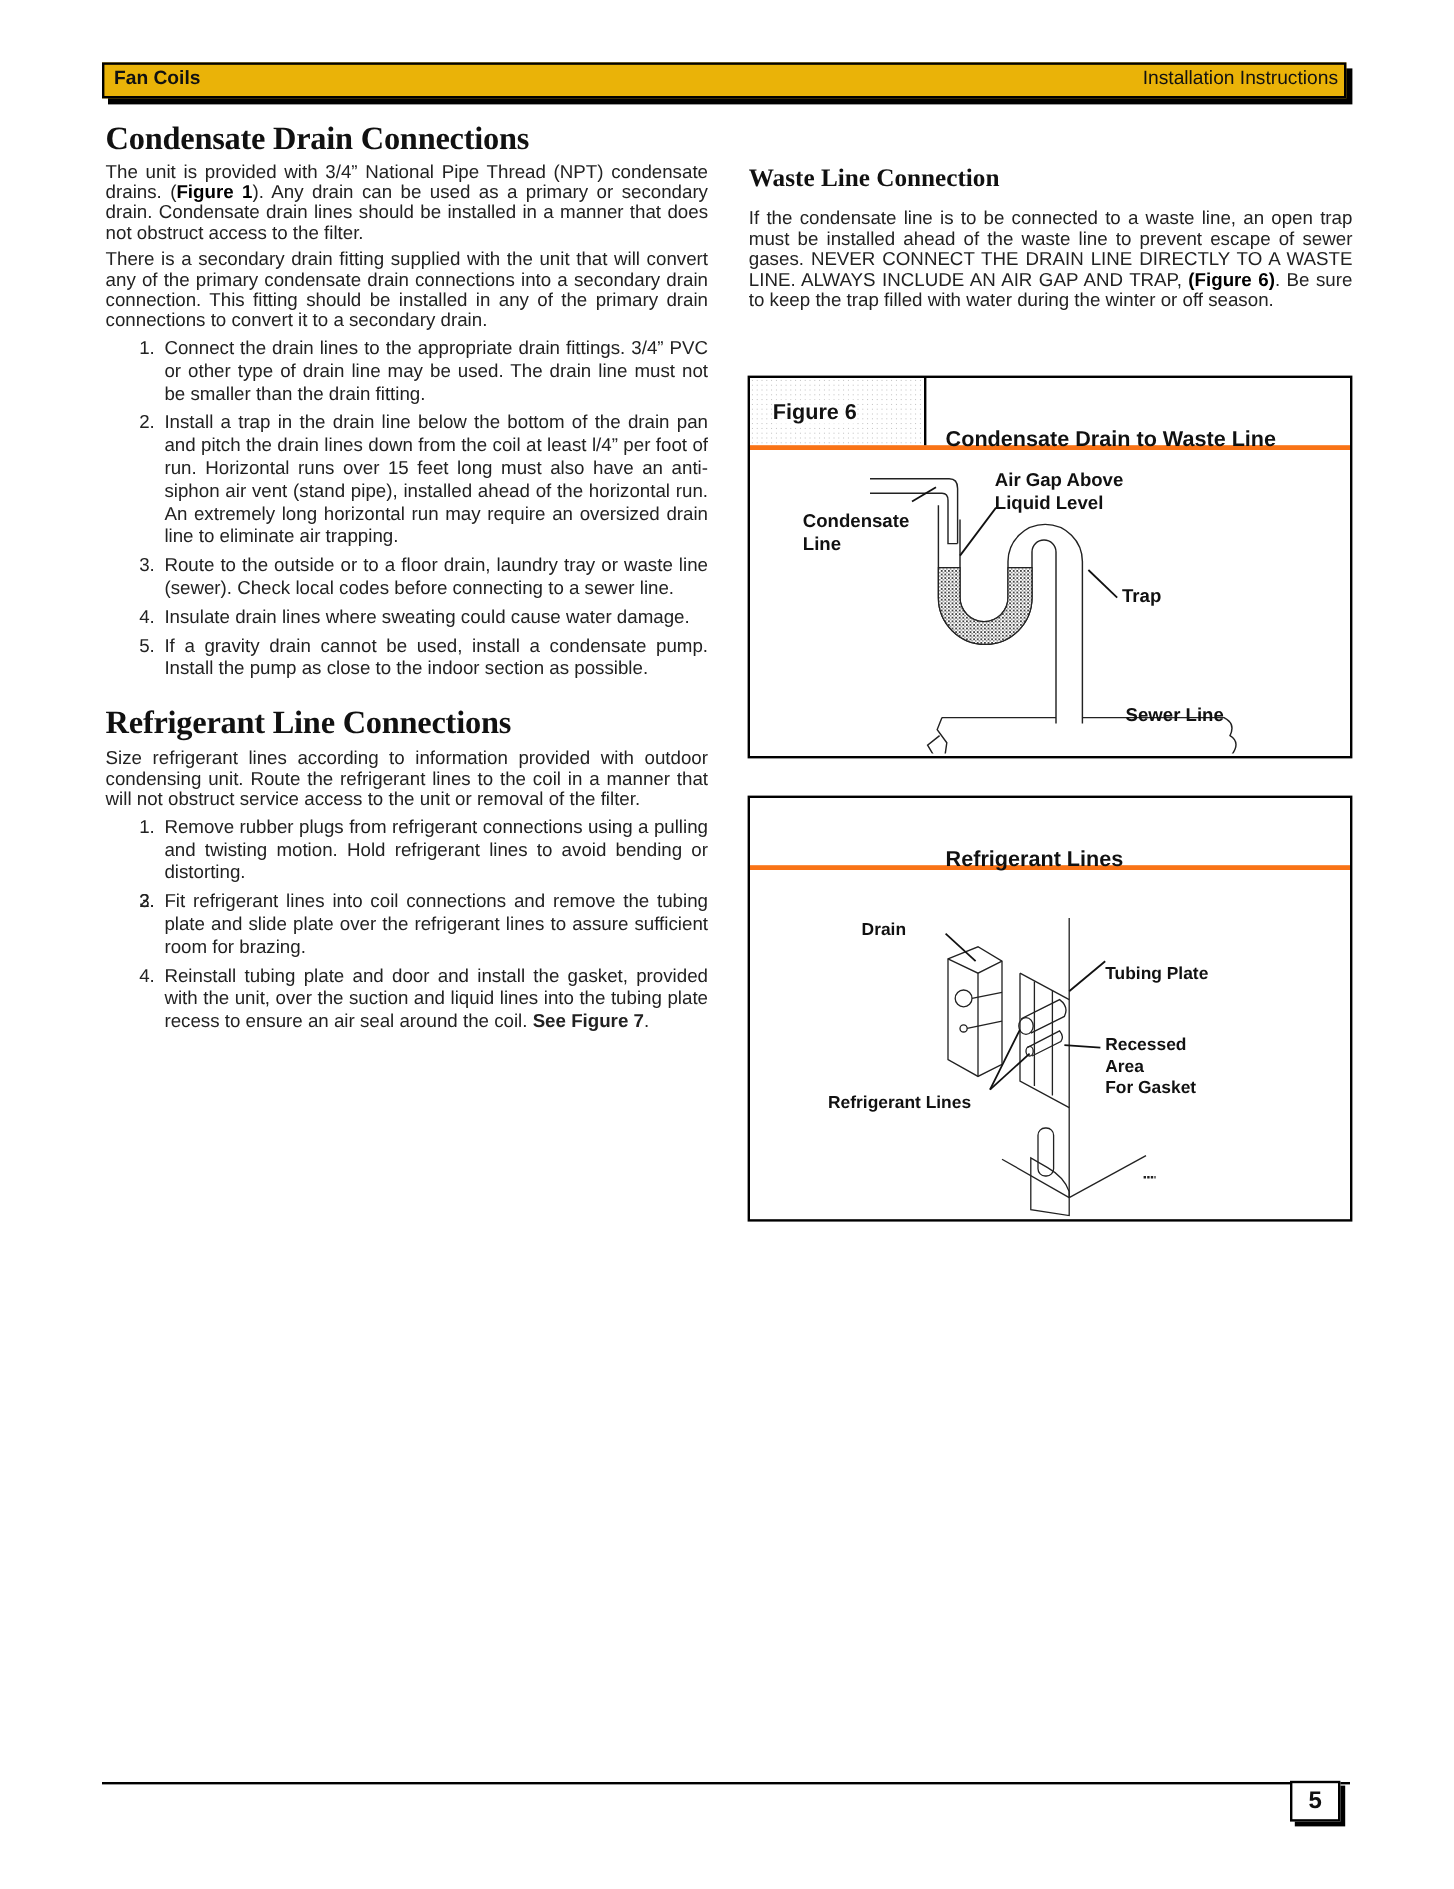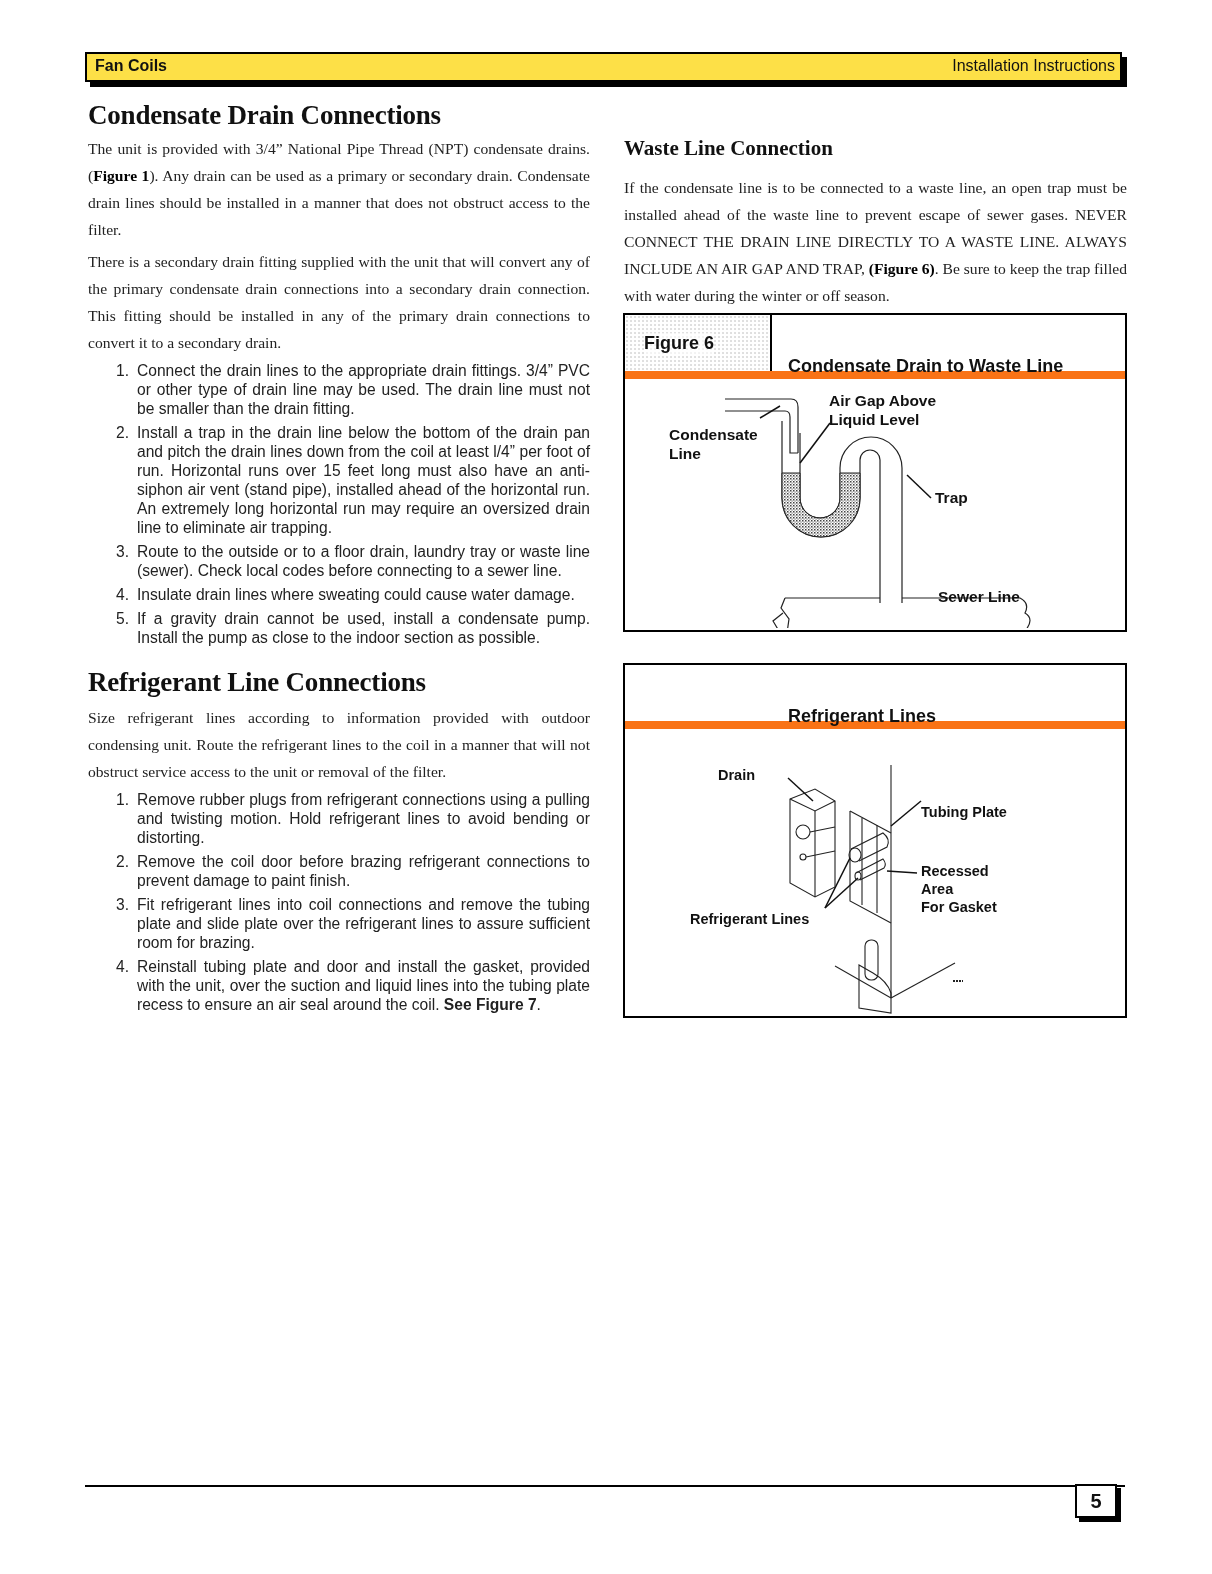--- a/index.html
+++ b/index.html
@@ -1,37 +1,37 @@
 <!DOCTYPE html>
 <html><head>
   <meta charset="utf-8">
   <style>
     html, body { margin: 0; padding: 0; background: #ffffff; }
     body { width: 1212px; height: 1574px; position: relative; overflow: hidden; color: #111; font-family: "Liberation Sans", sans-serif; }
 
-    .header-bar { position: absolute; left: 85px; top: 52px; width: 1033px; height: 26px; border: 2px solid #000; background: #fde047; box-shadow: 5px 5px 0 #000; }
+    .header-bar { position: absolute; left: 85px; top: 52px; width: 1033px; height: 26px; border: 2px solid #000; background: #eab308; box-shadow: 5px 5px 0 #000; }
     .header-bar .left { position: absolute; left: 8px; top: 3px; font-weight: bold; font-size: 16px; }
     .header-bar .right { position: absolute; right: 5px; top: 3px; font-weight: normal; font-size: 16px; text-align: center; }
 
     .col { position: absolute; }
     .col-left { left: 88px; top: 100px; width: 502px; }
     .col-right { left: 624px; top: 100px; width: 503px; }
 
     h1.section { font-family: "Liberation Serif", serif; font-weight: bold; font-size: 27px; margin: 0; line-height: 30px; letter-spacing: -0.2px; }
     h2.sub { font-family: "Liberation Serif", serif; font-weight: bold; font-size: 21px; margin: 0; line-height: 24px; }
 
-    p.body { font-size: 15.6px; line-height: 27px; margin: 0; text-align: justify; color: #222; font-family: Liberation Serif, serif; }
+    p.body { font-size: 15.6px; line-height: 17px; margin: 0; text-align: justify; color: #222; }
     p.body b { color: #000; }
 
     ol.steps { list-style: none; margin: 0; padding: 0; }
     ol.steps li { position: relative; padding-left: 49px; font-size: 15.6px; line-height: 19px; text-align: justify; color: #222; margin-top: 5px; }
     ol.steps li .num { position: absolute; left: 28px; top: 0; }
 
     .figure { position: absolute; border: 2px solid #000; background: #fff; }
-    .fig-head { position: absolute; left: 0; top: 0; right: 0; height: 56px; border-bottom: 8px solid #f97316; }
+    .fig-head { position: absolute; left: 0; top: 0; right: 0; height: 56px; border-bottom: 4px solid #f97316; }
     .fig-num { position: absolute; left: 0; top: 0; width: 145px; height: 56px; border-right: 2px solid #000;
                background-image: radial-gradient(#bbb 0.6px, transparent 0.8px); background-size: 4px 4px; }
     .fig-num span { position: absolute; left: 19px; top: 18px; font-weight: bold; font-size: 18px; background: rgba(255,255,255,0.6); }
     .fig-title { position: absolute; left: 163px; top: 17px; font-weight: bold; font-size: 18px; margin-top: 24px; }
     .fig-body { position: absolute; left: 0; top: 58px; right: 0; bottom: 0; }
     .fig-body svg { position: absolute; left: 0; top: 0; }
     .lbl { position: absolute; font-weight: bold; font-size: 15.5px; line-height: 19px; color: #111; }
     .lbl.sm { font-size: 14.5px; line-height: 18px; }
 
     .footer-rule { position: absolute; left: 85px; top: 1485px; width: 1040px; height: 2px; background: #000; }
@@ -54,21 +54,21 @@
     <li><span class="num">2.</span><span>Install a trap in the drain line below the bottom of the drain pan and pitch the drain lines down from the coil at least l/4” per foot of run. Horizontal runs over 15 feet long must also have an anti-siphon air vent (stand pipe), installed ahead of the horizontal run. An extremely long horizontal run may require an oversized drain line to eliminate air trapping.</span></li>
     <li><span class="num">3.</span><span>Route to the outside or to a floor drain, laundry tray or waste line (sewer). Check local codes before connecting to a sewer line.</span></li>
     <li><span class="num">4.</span><span>Insulate drain lines where sweating could cause water damage.</span></li>
     <li><span class="num">5.</span><span>If a gravity drain cannot be used, install a condensate pump. Install the pump as close to the indoor section as possible.</span></li>
   </ol>
 
   <h1 class="section" style="margin-top:20px">Refrigerant Line Connections</h1>
   <p class="body" style="margin-top:7px">Size refrigerant lines according to information provided with outdoor condensing unit. Route the refrigerant lines to the coil in a manner that will not obstruct service access to the unit or removal of the filter.</p>
   <ol class="steps">
     <li><span class="num">1.</span><span>Remove rubber plugs from refrigerant connections using a pulling and twisting motion. Hold refrigerant lines to avoid bending or distorting.</span></li>
-    <li><span class="num">2.</span><span>Remove the coil door before brazing refrigerant connections to prevent damage to paint finish.</span></li>
+    <li><span class="num">2.</span></li>
     <li><span class="num">3.</span><span>Fit refrigerant lines into coil connections and remove the tubing plate and slide plate over the refrigerant lines to assure sufficient room for brazing.</span></li>
     <li><span class="num">4.</span><span>Reinstall tubing plate and door and install the gasket, provided with the unit, over the suction and liquid lines into the tubing plate recess to ensure an air seal around the coil. </span><b>See Figure 7</b><span>.</span></li>
   </ol>
 </div>
 
 <div class="col col-right" style="top:136px">
   <h2 class="sub">Waste Line Connection</h2>
   <p class="body" style="margin-top:14px"><span>If the condensate line is to be connected to a waste line, an open trap must be installed ahead of the waste line to prevent escape of sewer gases. NEVER CONNECT THE DRAIN LINE DIRECTLY TO A WASTE LINE. ALWAYS INCLUDE AN AIR GAP AND TRAP, </span><b>(Figure 6)</b><span>. Be sure to keep the trap filled with water during the winter  or off season.</span></p>
 </div>
 

